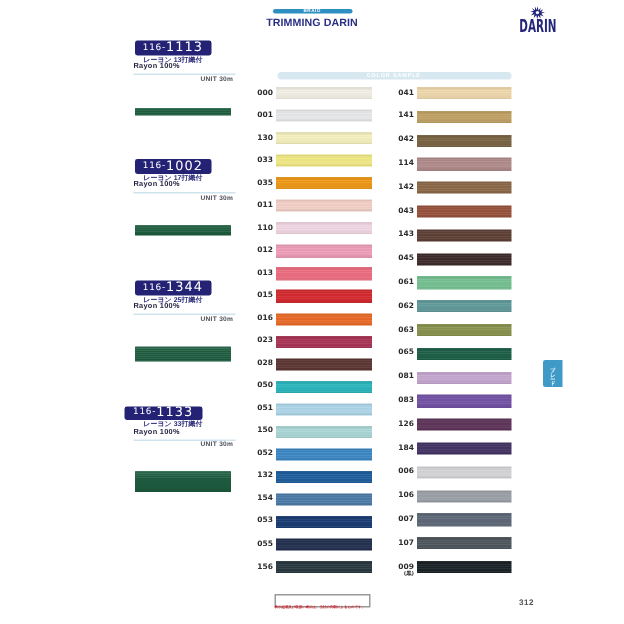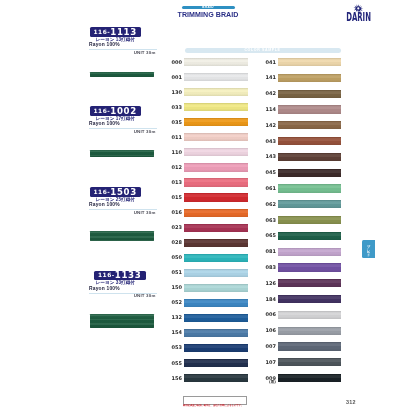--- a/index.html
+++ b/index.html
@@ -15,21 +15,21 @@
   #hdr-pill span{display:block;text-align:center;color:#ffffff;
             font-size:3.1px;line-height:3.2px;font-weight:700;letter-spacing:.35px;}
   #hdr-title{left:168px;top:11.5px;width:80px;text-align:center;color:#2a2f86;
              font-size:7.1px;font-weight:700;letter-spacing:.05px;line-height:7px;}
 
   
   #logo{left:346px;top:3px;width:28px;height:20px;}
 
   
   .badge{background:#242274;border-radius:1.6px;height:9.7px;width:51.5px;
-         color:#fff;font-weight:700;white-space:nowrap;
+         color:#fff;font-weight:400;white-space:nowrap;
          text-align:center;font-family:"DejaVu Sans",sans-serif;}
   .badge .inner{position:absolute;left:0;top:0;width:100%;height:9.7px;
          display:flex;align-items:center;justify-content:center;}
   .badge .pfx{font-size:5.9px;letter-spacing:.5px;line-height:5.6px;
          position:relative;top:.55px;}
   .badge .num{font-size:8.6px;letter-spacing:.7px;line-height:8.6px;}
   .jp{color:#2a2a7a;font-size:4.6px;line-height:4.3px;font-weight:700;
       text-align:center;width:51.5px;letter-spacing:.05px;}
   .rayon{color:#23233f;font-size:4.9px;line-height:5px;font-weight:700;
          letter-spacing:.2px;}
@@ -78,21 +78,21 @@
           letter-spacing:.3px;}
 </style>
 </head>
 <body>
 
 <div id="page">
 
   <div class="abs" id="hdr-pill">
     <span>BRAID</span>
   </div>
-  <div class="abs" id="hdr-title">TRIMMING BRAID</div>
+  <div class="abs" id="hdr-title">TRIMMING DARIN</div>
 
   <div class="abs" id="logo">
     <svg width="28" height="20" viewBox="0 0 280 200">
       <g fill="#23267a">
         <path d="M124 12 L130 40 L144 20 L140 44 L161 32 L148 52 L173 50 L149 61 L165 80 L141 70 L144 94 L128 74 L122 98 L115 72 L98 90 L103 65 L80 74 L97 54 L75 45 L99 44 L86 24 L107 39 L106 13 L118 37 Z"></path>
         <circle cx="123" cy="54" r="11" fill="#ffffff"></circle>
       </g>
       <g>
       <text x="2" y="182" font-family="'DejaVu Sans',sans-serif" font-size="120" font-weight="700" fill="#23267a" textLength="248" lengthAdjust="spacingAndGlyphs">DARIN</text>
         </g>
@@ -118,29 +118,29 @@
         </span>
       </div>
       <div class="abs jp" style="left:89.5px;top:116.6px">レーヨン 17打織付</div>
       <div class="abs rayon" style="left:89px;top:120.9px">Rayon 100%</div>
       <div class="abs rule" style="left:88.8px;top:128px;width:68px"></div>
       <div class="abs unit" style="left:89.5px;top:128.5px">UNIT 30m</div>
       <div class="abs braid" style="left:90px;top:149.8px;width:64px;height:7.5px;background:#1f6042"></div>
       <div class="abs badge" style="left:89.5px;top:187.4px">
         <span class="inner">
           <span class="pfx">116-</span>
-          <span class="num">1503</span>
+          <span class="num">1344</span>
         </span>
       </div>
       <div class="abs jp" style="left:89.5px;top:198px">レーヨン 25打織付</div>
       <div class="abs rayon" style="left:89px;top:202.3px">Rayon 100%</div>
       <div class="abs rule" style="left:88.8px;top:209.4px;width:68px"></div>
       <div class="abs unit" style="left:89.5px;top:209.9px">UNIT 30m</div>
       <div class="abs braid" style="left:90px;top:231.1px;width:64px;height:10.4px;background:#1f6042"></div>
-      <div class="abs badge" style="left:94px;top:270.7px">
+      <div class="abs badge" style="left:83px;top:270.7px">
         <span class="inner">
           <span class="pfx">116-</span>
           <span class="num">1133</span>
         </span>
       </div>
       <div class="abs jp" style="left:89.5px;top:281.3px">レーヨン 33打織付</div>
       <div class="abs rayon" style="left:89px;top:285.59999999999997px">Rayon 100%</div>
       <div class="abs rule" style="left:88.8px;top:292.7px;width:68px"></div>
       <div class="abs unit" style="left:89.5px;top:293.2px">UNIT 30m</div>
       <div class="abs braid" style="left:90px;top:314.3px;width:64px;height:13.7px;background:#1f6042"></div>

